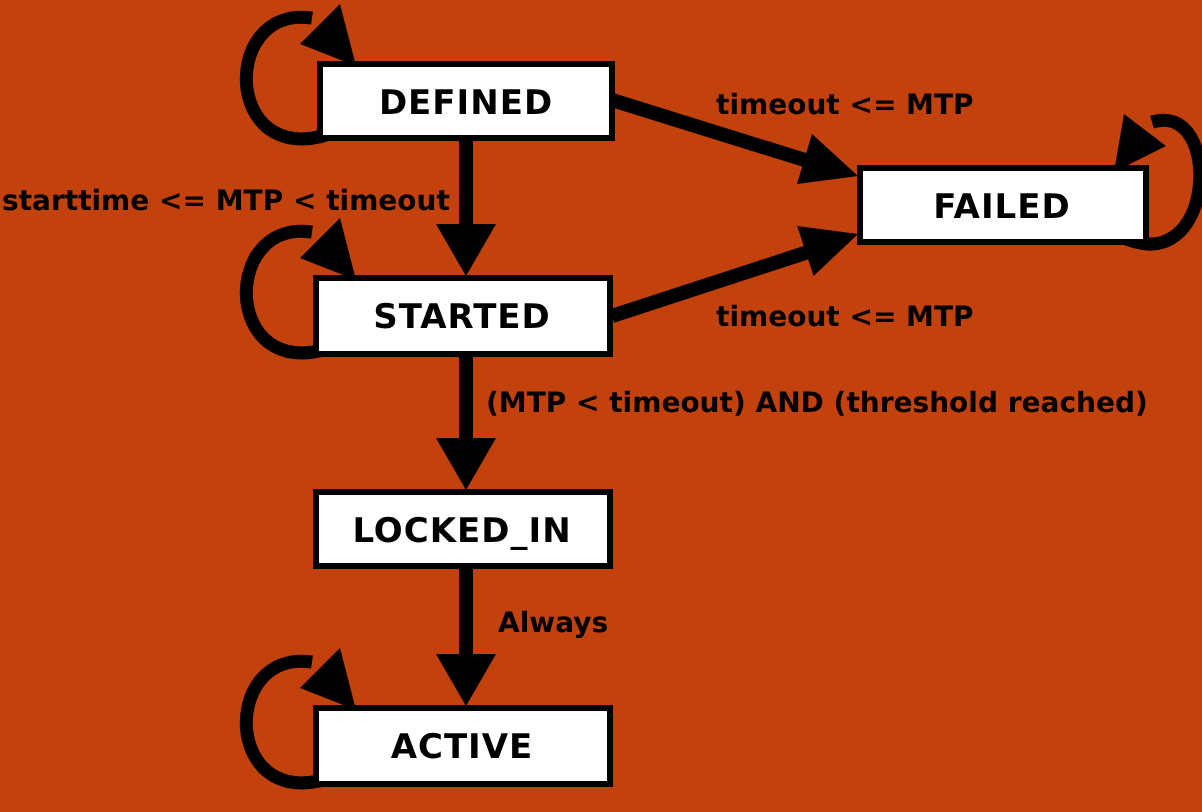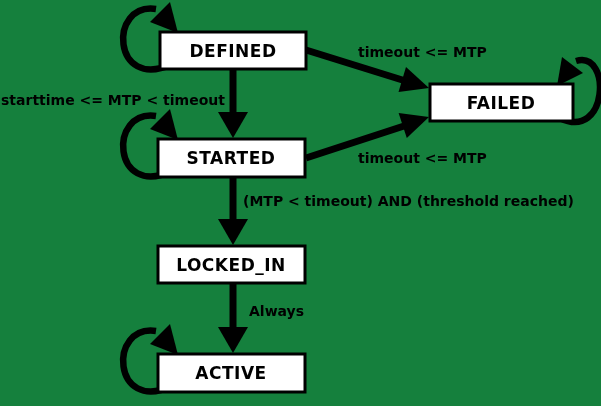--- a/index.html
+++ b/index.html
@@ -1,20 +1,20 @@
 <!DOCTYPE html>
 <html><head>
 <meta charset="utf-8">
 <title>State Diagram</title>
 <style>
   html, body { margin: 0; padding: 0; background: #ffffff; }
   .canvas {
     width: 601px; height: 406px;
     position: relative; overflow: hidden;
-    background: #15803d;
+    background: #c2410c;
   }
   svg { display: block; }
   .node-rect { fill: #ffffff; stroke: #000000; stroke-width: 3; }
   .node-label {
     font-family: "DejaVu Sans", "Liberation Sans", sans-serif;
     font-weight: bold; font-size: 17px; letter-spacing: 0.5px;
     fill: #000000; text-anchor: middle;
   }
   .edge-line { stroke: #000000; stroke-width: 7; fill: none; }
   .loop-line { stroke: #000000; stroke-width: 6.5; fill: none; }

